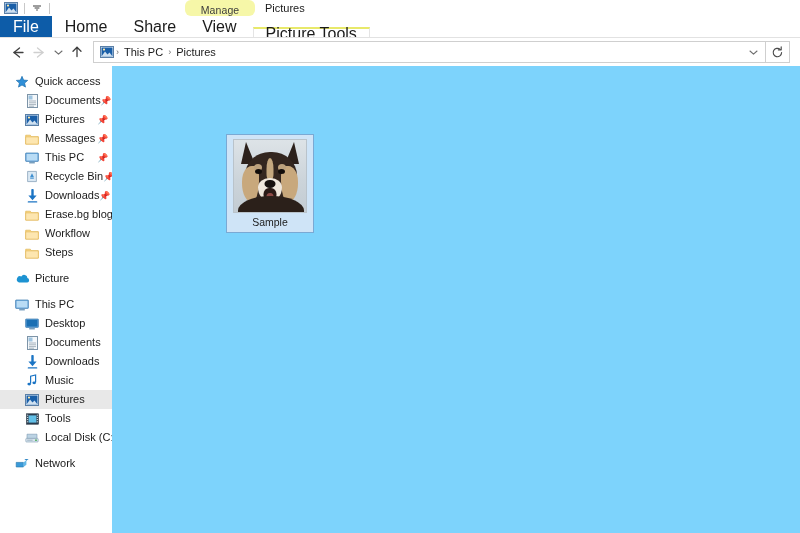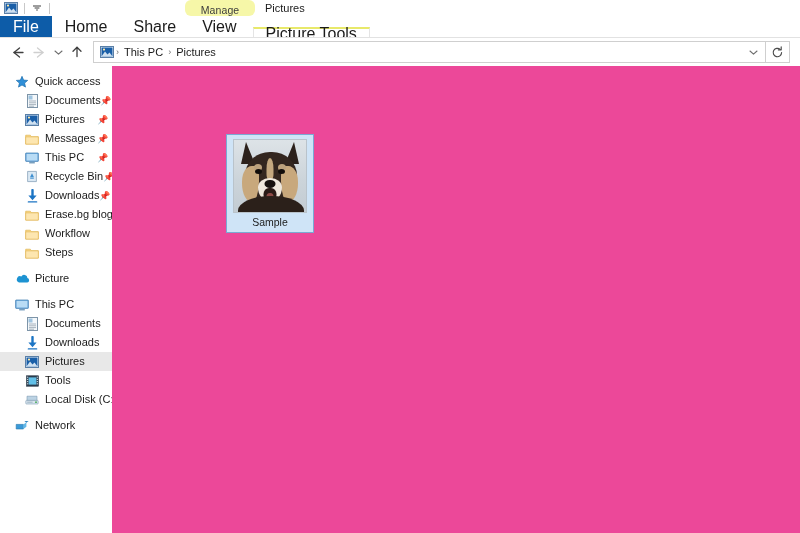--- a/index.html
+++ b/index.html
@@ -166,21 +166,21 @@
     color: #9a9a9a;
     font-size: 9px;
     flex-shrink: 0;
     display: flex; align-items: center;
   }
   .gap { height: 7px; }
 
   
   .content {
     flex: 1;
-    background: #ec4899;
+    background: #7dd3fc;
     position: relative;
     padding: 4px 12px 0 6px;
   }
   .tile {
     position: absolute;
     left: 114px; top: 68px;
     width: 88px; height: 99px;
     background: #cfe4f7;
     border: 1px solid #7aa9d4;
     display: flex; flex-direction: column;
@@ -491,20 +491,30 @@
           <svg width="14" height="12" viewBox="0 0 14 12">
             <rect x="0.6" y="1" width="12.8" height="8.4" rx="0.6" fill="#6ca9dc" stroke="#3d7bb0" stroke-width="0.7"></rect>
             <rect x="1.6" y="1.9" width="10.8" height="6.6" fill="#b9dcf5"></rect>
             <path d="M4.2 10.8 h5.6" stroke="#4c7fa8" stroke-width="1.1"></path>
           </svg>
         </span>
         <span class="nav-label">This PC</span>
       </div>
 
 
+      <div class="nav-item child">
+        <span class="nav-ico">
+          <svg width="14" height="12" viewBox="0 0 14 12">
+            <rect x="0.6" y="1" width="12.8" height="8.4" rx="0.6" fill="#5c9fd6" stroke="#3d7bb0" stroke-width="0.7"></rect>
+            <rect x="1.6" y="1.9" width="10.8" height="6.6" fill="#1b6fb3"></rect>
+            <path d="M4.2 10.8 h5.6" stroke="#4c7fa8" stroke-width="1.1"></path>
+          </svg>
+        </span>
+        <span class="nav-label">Desktop</span>
+      </div>
 
       <div class="nav-item child">
         <span class="nav-ico">
           <svg width="13" height="14" viewBox="0 0 13 14">
             <rect x="1.5" y="0.5" width="10" height="13" fill="#f4f8fb" stroke="#7d94a8"></rect>
             <rect x="2.5" y="1.5" width="4" height="4" fill="#9fc4e0"></rect>
             <path d="M3 7 H10 M3 8.8 H10 M3 10.6 H10 M3 12.2 H8" stroke="#9aa7b3" stroke-width="0.85"></path>
           </svg>
         </span>
         <span class="nav-label">Documents</span>
@@ -514,20 +524,30 @@
         <span class="nav-ico">
           <svg width="13" height="14" viewBox="0 0 13 14">
             <path d="M6.5 1 V7.3" stroke="#1b74c4" stroke-width="2.4" stroke-linecap="round"></path>
             <path d="M2.4 6.6 L6.5 11.2 L10.6 6.6 Z" fill="#1b74c4"></path>
             <path d="M2.3 12.9 h8.4" stroke="#1b74c4" stroke-width="1.2" stroke-linecap="round"></path>
           </svg>
         </span>
         <span class="nav-label">Downloads</span>
       </div>
 
+      <div class="nav-item child">
+        <span class="nav-ico">
+          <svg width="12" height="13" viewBox="0 0 12 13">
+            <path d="M4.6 9.6 V2.2 L9.6 1 V8.3" stroke="#1b74c4" stroke-width="1.2" fill="none"></path>
+            <ellipse cx="3.2" cy="10.1" rx="1.8" ry="1.4" fill="#1b74c4"></ellipse>
+            <ellipse cx="8.2" cy="8.8" rx="1.8" ry="1.4" fill="#1b74c4"></ellipse>
+          </svg>
+        </span>
+        <span class="nav-label">Music</span>
+      </div>
 
       <div class="nav-item child selected">
         <span class="nav-ico">
           <svg width="14" height="12" viewBox="0 0 14 12">
             <rect x="0.5" y="0.5" width="13" height="11" fill="#eaf3fb" stroke="#5a7fa6"></rect>
             <rect x="1.5" y="1.5" width="11" height="9" fill="#1a5fa8"></rect>
             <path d="M1.5 10.5 L5 5.5 L7.5 8.5 L9.5 6.5 L12.5 10.5 Z" fill="#cfe0ef"></path>
             <circle cx="4" cy="3.6" r="1.1" fill="#ffe9a8"></circle>
           </svg>
         </span>

